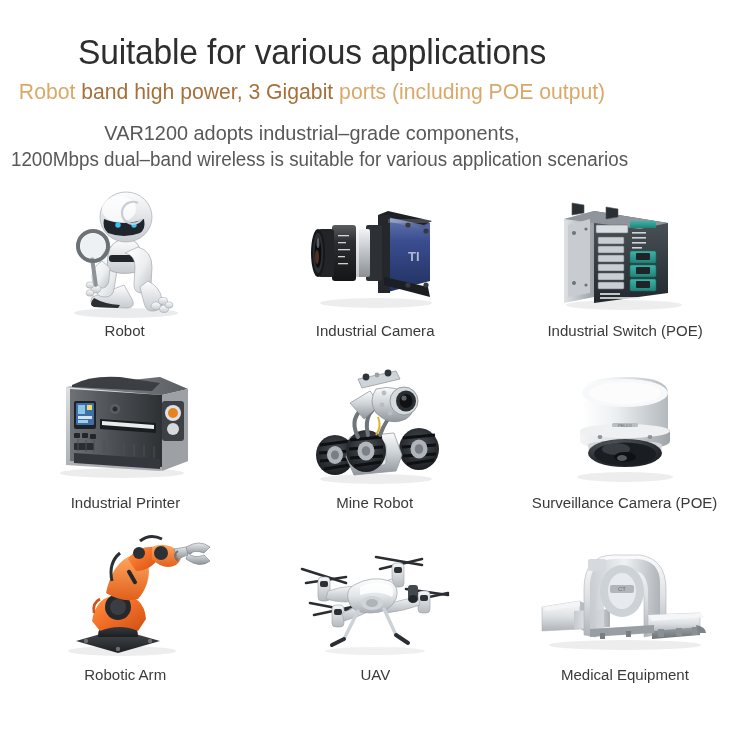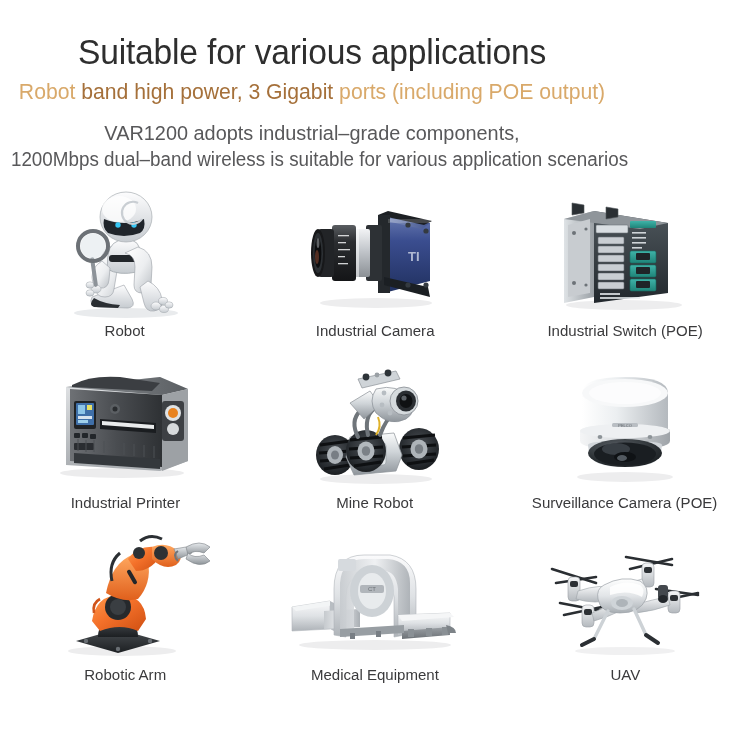--- a/index.html
+++ b/index.html
@@ -515,20 +515,80 @@
           <rect x="100" y="40" width="4" height="16" rx="2" fill="#23262a" transform="rotate(-30 102 48)"></rect>
         </svg>
       </div>
       <div class="caption">Robotic Arm</div>
     </div>
 
     <div class="cell">
       <div class="thumb">
         <svg class="art" viewBox="0 0 190 137">
           <defs>
+            <linearGradient id="dbody" x1="0" y1="0" x2="0" y2="1">
+              <stop offset="0" stop-color="#ffffff"></stop>
+                <stop offset="0.5" stop-color="#e2e5e8"></stop>
+                <stop offset="1" stop-color="#a8aeb3"></stop>
+            </linearGradient>
+            <linearGradient id="darm" x1="0" y1="0" x2="0" y2="1">
+              <stop offset="0" stop-color="#f6f7f8"></stop>
+                <stop offset="1" stop-color="#b4b9be"></stop>
+            </linearGradient>
+          </defs>
+          <ellipse cx="95" cy="122" rx="50" ry="4" fill="#f0f0f1"></ellipse>
+          <g stroke="#2a2e32" stroke-width="2.6" fill="none" stroke-linecap="round">
+            <path d="M22 40 l44 14"></path>
+              <path d="M26 54 l40 -6"></path>
+            <path d="M96 28 l46 8"></path>
+              <path d="M100 40 l42 -10"></path>
+            <path d="M30 74 l42 8"></path>
+              <path d="M34 86 l38 -8"></path>
+            <path d="M126 60 l42 6"></path>
+              <path d="M130 72 l38 -8"></path>
+          </g>
+          <g fill="url(#darm)" stroke="#9aa0a5" stroke-width="0.6">
+            <rect x="38" y="48" width="12" height="24" rx="4"></rect>
+            <rect x="112" y="34" width="12" height="24" rx="4"></rect>
+            <rect x="52" y="76" width="12" height="22" rx="4"></rect>
+            <rect x="138" y="62" width="12" height="22" rx="4"></rect>
+          </g>
+          <g fill="#2d3135">
+            <rect x="40" y="52" width="8" height="6" rx="2"></rect>
+            <rect x="114" y="38" width="8" height="6" rx="2"></rect>
+            <rect x="54" y="80" width="8" height="6" rx="2"></rect>
+            <rect x="140" y="66" width="8" height="6" rx="2"></rect>
+          </g>
+          <path d="M48 62 q24 -8 36 -2 l-2 10 q-16 6 -36 0z" fill="url(#darm)" stroke="#9ca2a7" stroke-width="0.6"></path>
+          <path d="M112 50 q-22 6 -28 12 l4 8 q16 -2 28 -10z" fill="url(#darm)" stroke="#9ca2a7" stroke-width="0.6"></path>
+          <path d="M62 84 q18 -8 26 -10 l2 8 q-12 6 -26 10z" fill="url(#darm)" stroke="#9ca2a7" stroke-width="0.6"></path>
+          <path d="M104 76 q20 -6 34 -8 l2 8 q-16 6 -34 8z" fill="url(#darm)" stroke="#9ca2a7" stroke-width="0.6"></path>
+          <path d="M74 56 q18 -10 36 -4 q10 6 6 18 q-6 14 -26 14 q-20 0 -22 -14 q-2 -10 6 -14z" fill="url(#dbody)" stroke="#9ca2a7" stroke-width="0.7"></path>
+          <path d="M80 58 q16 -8 30 -2 q6 4 2 12 q-14 -8 -32 -2z" fill="#ffffff" opacity="0.85"></path>
+          <ellipse cx="92" cy="74" rx="11" ry="7" fill="#cfd4d8"></ellipse>
+          <ellipse cx="92" cy="74" rx="6" ry="4" fill="#aeb4b9"></ellipse>
+          <g stroke="#cdd2d6" stroke-width="3.4" fill="none" stroke-linecap="round">
+            <path d="M78 82 l-14 28"></path>
+              <path d="M104 80 l12 26"></path>
+          </g>
+          <g stroke="#2b2f33" stroke-width="4" fill="none" stroke-linecap="round">
+            <path d="M64 110 l-12 6"></path>
+              <path d="M116 106 l12 8"></path>
+          </g>
+          <rect x="128" y="56" width="10" height="14" rx="3" fill="#43484d"></rect>
+          <ellipse cx="133" cy="70" rx="5" ry="4" fill="#23272b"></ellipse>
+        </svg>
+      </div>
+      <div class="caption">UAV</div>
+    </div>
+
+    <div class="cell">
+      <div class="thumb">
+        <svg class="art" viewBox="0 0 190 137">
+          <defs>
             <linearGradient id="med1" x1="0" y1="0" x2="0" y2="1">
               <stop offset="0" stop-color="#fbfbfc"></stop>
                 <stop offset="0.5" stop-color="#dfe2e5"></stop>
                 <stop offset="1" stop-color="#aeb3b8"></stop>
             </linearGradient>
             <linearGradient id="med2" x1="0" y1="0" x2="1" y2="0">
               <stop offset="0" stop-color="#c6cace"></stop>
                 <stop offset="0.5" stop-color="#eef0f2"></stop>
                 <stop offset="1" stop-color="#a9aeb3"></stop>
             </linearGradient>
@@ -561,74 +621,14 @@
             <rect x="70" y="104" width="5" height="6"></rect>
               <rect x="96" y="102" width="5" height="6"></rect>
           </g>
           <path d="M166 96 q10 2 10 8 l-8 0z" fill="#7d8388"></path>
           <rect x="58" y="30" width="18" height="12" rx="2" fill="#d6dade"></rect>
         </svg>
       </div>
       <div class="caption">Medical Equipment</div>
     </div>
 
-    <div class="cell">
-      <div class="thumb">
-        <svg class="art" viewBox="0 0 190 137">
-          <defs>
-            <linearGradient id="dbody" x1="0" y1="0" x2="0" y2="1">
-              <stop offset="0" stop-color="#ffffff"></stop>
-                <stop offset="0.5" stop-color="#e2e5e8"></stop>
-                <stop offset="1" stop-color="#a8aeb3"></stop>
-            </linearGradient>
-            <linearGradient id="darm" x1="0" y1="0" x2="0" y2="1">
-              <stop offset="0" stop-color="#f6f7f8"></stop>
-                <stop offset="1" stop-color="#b4b9be"></stop>
-            </linearGradient>
-          </defs>
-          <ellipse cx="95" cy="122" rx="50" ry="4" fill="#f0f0f1"></ellipse>
-          <g stroke="#2a2e32" stroke-width="2.6" fill="none" stroke-linecap="round">
-            <path d="M22 40 l44 14"></path>
-              <path d="M26 54 l40 -6"></path>
-            <path d="M96 28 l46 8"></path>
-              <path d="M100 40 l42 -10"></path>
-            <path d="M30 74 l42 8"></path>
-              <path d="M34 86 l38 -8"></path>
-            <path d="M126 60 l42 6"></path>
-              <path d="M130 72 l38 -8"></path>
-          </g>
-          <g fill="url(#darm)" stroke="#9aa0a5" stroke-width="0.6">
-            <rect x="38" y="48" width="12" height="24" rx="4"></rect>
-            <rect x="112" y="34" width="12" height="24" rx="4"></rect>
-            <rect x="52" y="76" width="12" height="22" rx="4"></rect>
-            <rect x="138" y="62" width="12" height="22" rx="4"></rect>
-          </g>
-          <g fill="#2d3135">
-            <rect x="40" y="52" width="8" height="6" rx="2"></rect>
-            <rect x="114" y="38" width="8" height="6" rx="2"></rect>
-            <rect x="54" y="80" width="8" height="6" rx="2"></rect>
-            <rect x="140" y="66" width="8" height="6" rx="2"></rect>
-          </g>
-          <path d="M48 62 q24 -8 36 -2 l-2 10 q-16 6 -36 0z" fill="url(#darm)" stroke="#9ca2a7" stroke-width="0.6"></path>
-          <path d="M112 50 q-22 6 -28 12 l4 8 q16 -2 28 -10z" fill="url(#darm)" stroke="#9ca2a7" stroke-width="0.6"></path>
-          <path d="M62 84 q18 -8 26 -10 l2 8 q-12 6 -26 10z" fill="url(#darm)" stroke="#9ca2a7" stroke-width="0.6"></path>
-          <path d="M104 76 q20 -6 34 -8 l2 8 q-16 6 -34 8z" fill="url(#darm)" stroke="#9ca2a7" stroke-width="0.6"></path>
-          <path d="M74 56 q18 -10 36 -4 q10 6 6 18 q-6 14 -26 14 q-20 0 -22 -14 q-2 -10 6 -14z" fill="url(#dbody)" stroke="#9ca2a7" stroke-width="0.7"></path>
-          <path d="M80 58 q16 -8 30 -2 q6 4 2 12 q-14 -8 -32 -2z" fill="#ffffff" opacity="0.85"></path>
-          <ellipse cx="92" cy="74" rx="11" ry="7" fill="#cfd4d8"></ellipse>
-          <ellipse cx="92" cy="74" rx="6" ry="4" fill="#aeb4b9"></ellipse>
-          <g stroke="#cdd2d6" stroke-width="3.4" fill="none" stroke-linecap="round">
-            <path d="M78 82 l-14 28"></path>
-              <path d="M104 80 l12 26"></path>
-          </g>
-          <g stroke="#2b2f33" stroke-width="4" fill="none" stroke-linecap="round">
-            <path d="M64 110 l-12 6"></path>
-              <path d="M116 106 l12 8"></path>
-          </g>
-          <rect x="128" y="56" width="10" height="14" rx="3" fill="#43484d"></rect>
-          <ellipse cx="133" cy="70" rx="5" ry="4" fill="#23272b"></ellipse>
-        </svg>
-      </div>
-      <div class="caption">UAV</div>
-    </div>
-
   </div>
 </div>
 
 </body></html>

